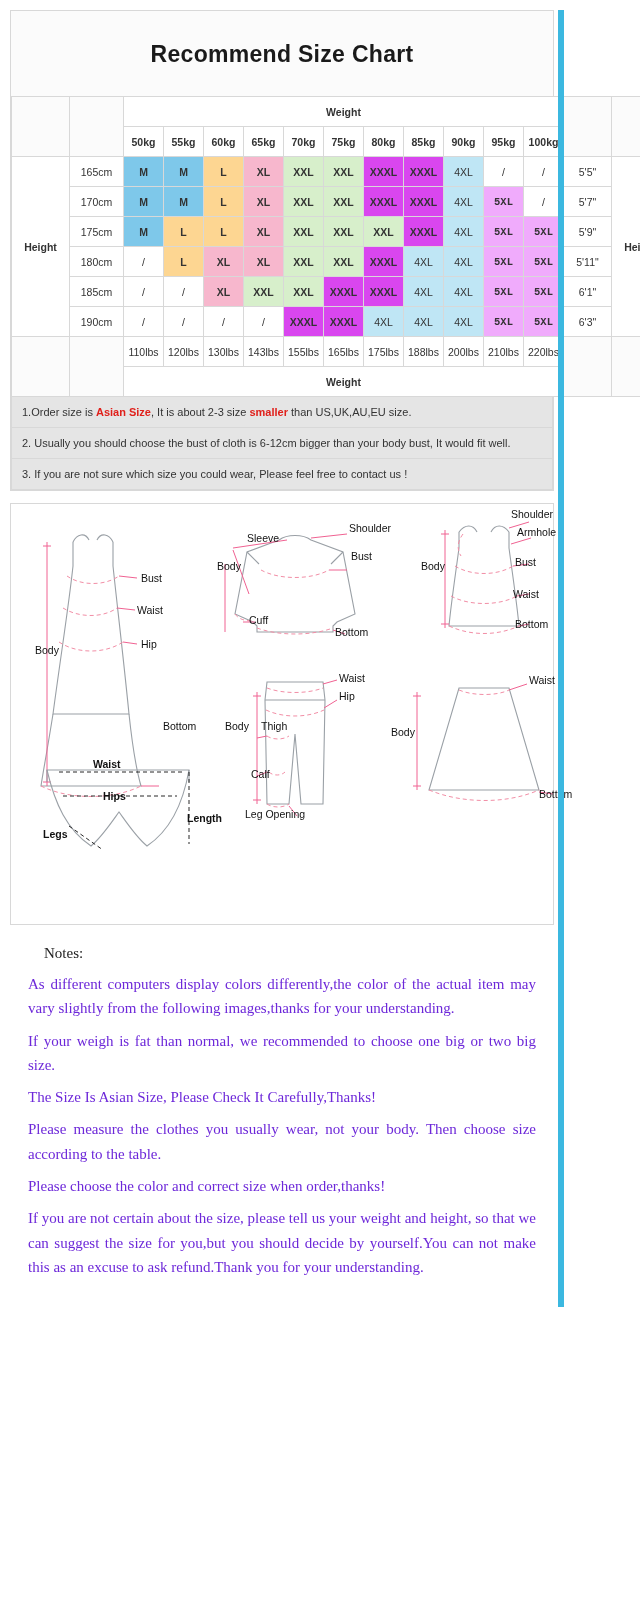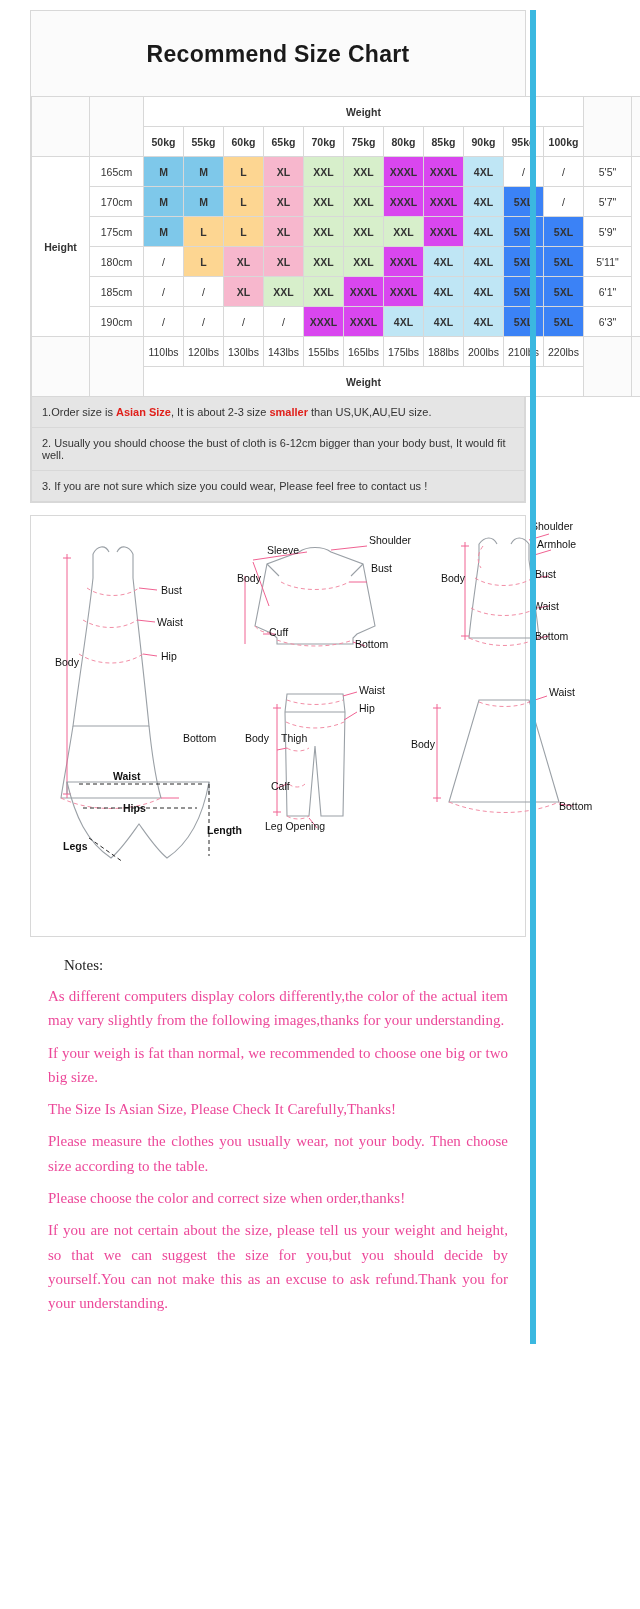--- a/index.html
+++ b/index.html
@@ -1,50 +1,50 @@
 <!DOCTYPE html>
 <html><head>
 <meta charset="utf-8">
 <style>
   html,body{margin:0;padding:0;background:#ffffff;}
   body{width:640px;font-family:"Liberation Sans", sans-serif;color:#222;}
-  .page{width:516px;position:relative;padding-left:20px;}
+  .page{width:564px;position:relative;}
 
   
   .chart-section{margin:10px 10px 0 10px;border:1px solid #d8d8d8;background:#fbfbfb;}
   .chart-title{text-align:center;font-size:23px;font-weight:bold;padding:30px 0 28px 0;color:#1a1a1a;letter-spacing:.3px;}
   table.size{border-collapse:collapse;width:100%;table-layout:fixed;background:#ffffff;}
   table.size td{border:1px solid #d8d8d8;text-align:center;font-size:10.5px;height:27px;color:#333;}
   td.blank{border:none;background:#fbfbfb;}
   td.hdr{font-weight:bold;font-size:11px;background:#ffffff;}
   td.weight-head{font-weight:bold;font-size:11px;}
   td.side{font-weight:bold;font-size:11px;}
   td.rowlab{font-size:10.5px;color:#333;}
   td.inch{font-size:10.5px;}
   td.lbs{font-size:10px;}
   .c-m   {background:#7ec8ea;color:#222;font-weight:bold;}
   .c-l   {background:#fdd692;color:#222;font-weight:bold;}
   .c-xl  {background:#f7b7cd;color:#222;font-weight:bold;}
   .c-xxl {background:#d7efcb;color:#222;font-weight:bold;}
   .c-xxxl{background:#d946ef;color:#222;font-weight:bold;}
-  .c-4xl {background:#bfe6f5;color:#222;font-weight:bold;margin-top:44px;}
-  .c-5xl {background:#3b82f6;color:#222;font-weight:bold;}
+  .c-4xl {background:#bfe6f5;color:#222;font-weight:normal;margin-top:44px;}
+  .c-5xl {background:#f0abfc;color:#222;font-weight:bold;font-family:Liberation Mono, monospace;}
   .c-na  {background:#ffffff;color:#444;}
   .notes-row{border:1px solid #d8d8d8;border-top:none;background:#e5e5e5;font-size:11px;padding:9px 10px;color:#333;}
   .red{color:#e0201b;font-weight:bold;}
 
   
   .diagram-section{margin:12px 10px 0 10px;border:1px solid #d8d8d8;background:#ffffff;position:relative;height:420px;}
   .diagram-section svg{display:block;}
   .dlabel{font-size:10.5px;fill:#111;font-family:"Liberation Sans", sans-serif;}
 
   
   .notes-section{margin:0 10px 12px 10px;padding:14px 18px 20px 18px;background:#ffffff;}
   .notes-section h4{font-family:"Liberation Serif", serif;font-size:15px;font-weight:normal;margin:6px 0 10px 16px;}
-  .notes-section p{font-family:"Liberation Serif", serif;font-size:15px;line-height:1.62;margin:0 0 8px 0;text-align:justify;color:#ec4899;}
+  .notes-section p{font-family:"Liberation Serif", serif;font-size:15px;line-height:1.62;margin:0 0 8px 0;text-align:justify;color:#6d28d9;}
 
   .edge{position:absolute;top:0;right:0;width:6px;height:100%;background:#3bb8e0;}
 </style>
 </head>
 <body>
 
 <div class="page">
 
   <div class="chart-section">
     <div class="chart-title">Recommend Size Chart</div>

